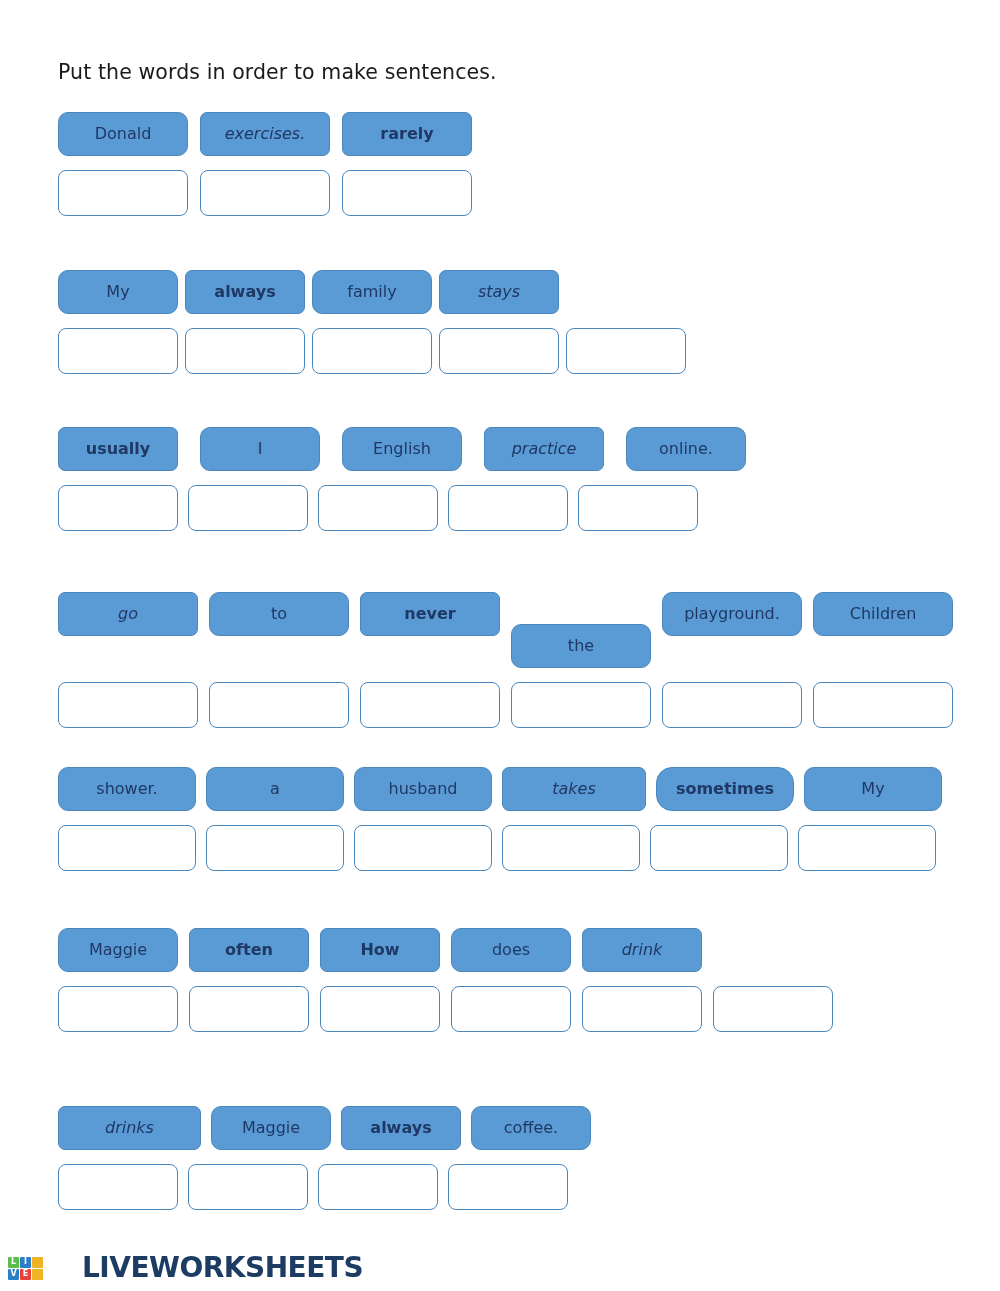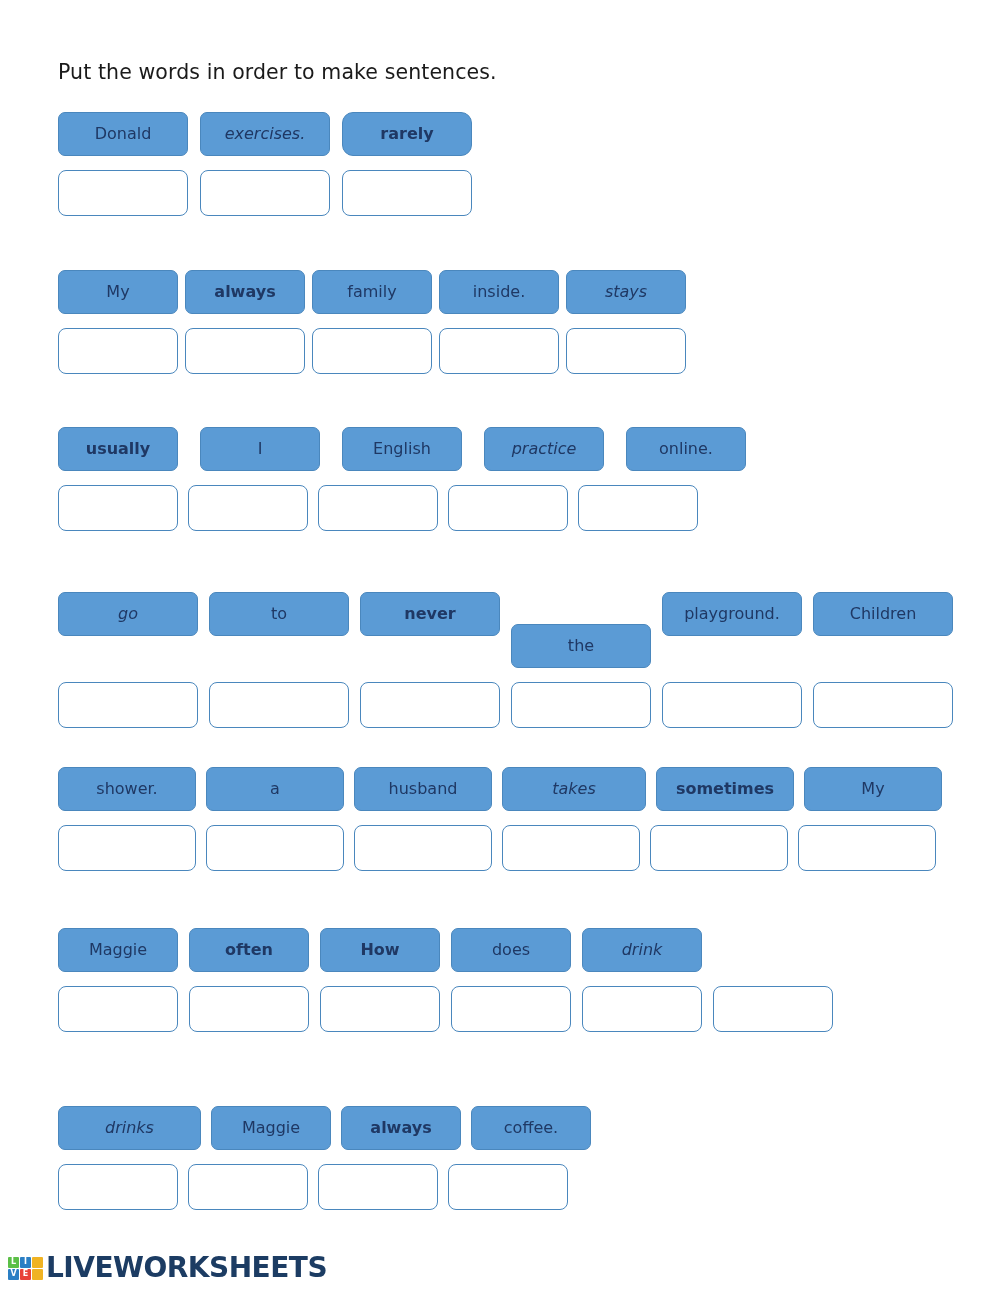--- a/index.html
+++ b/index.html
@@ -62,21 +62,21 @@
     display: flex;
     align-items: center;
     justify-content: center;
     box-sizing: border-box;
     padding: 0 6px;
     white-space: nowrap;
     overflow: hidden;
   }
   .word-tile.bold   { font-weight: bold; }
   .word-tile.italic { font-style: italic; }
-  .word-tile.regular{ font-weight: normal; font-style: normal; }
+  .word-tile.regular{ font-weight: normal; font-style: normal; border-radius: 10px; }
 
   .answer-slot {
     background: #ffffff;
     border: 1.5px solid #4a87bd;
     border-radius: 8px;
     height: 46px;
     box-sizing: border-box;
   }
 
   .footer-logo {
@@ -105,48 +105,48 @@
     line-height: 1;
     border-radius: 1px;
   }
   .logo-word {
     font-family: "DejaVu Sans", sans-serif;
     font-size: 28px;
     font-weight: bold;
     color: #1c3c63;
     letter-spacing: -0.5px;
     line-height: 1;
+    margin-left: 36px;
   }
 </style>
 </head>
 <body>
 
 <div class="page">
 
   <div class="instruction">Put the words in order to make sentences.</div>
 
   <div class="exercise-list">
       <div class="sentence-row" style="top: 112px;">
         <div class="tiles-line" style="gap: 12px;">
           <div class="word-tile regular" style="width: 130px;">Donald</div>
           <div class="word-tile italic" style="width: 130px;">exercises.</div>
-          <div class="word-tile bold" style="width: 130px; border-radius: 11px;">rarely</div>
+          <div class="word-tile bold" style="width: 130px;">rarely</div>
         </div>
         <div class="slots-line" style="gap: 12px; margin-top: 14px;">
           <div class="answer-slot" style="width: 130px;"></div>
           <div class="answer-slot" style="width: 130px;"></div>
           <div class="answer-slot" style="width: 130px;"></div>
         </div>
       </div>
       <div class="sentence-row" style="top: 270px;">
         <div class="tiles-line" style="gap: 7px;">
           <div class="word-tile regular" style="width: 120px;">My</div>
           <div class="word-tile bold" style="width: 120px;">always</div>
           <div class="word-tile regular" style="width: 120px;">family</div>
-          <div class="word-tile regular" style="width: 120px;">inside.</div>
           <div class="word-tile italic" style="width: 120px;">stays</div>
         </div>
         <div class="slots-line" style="gap: 7px; margin-top: 14px;">
           <div class="answer-slot" style="width: 120px;"></div>
           <div class="answer-slot" style="width: 120px;"></div>
           <div class="answer-slot" style="width: 120px;"></div>
           <div class="answer-slot" style="width: 120px;"></div>
           <div class="answer-slot" style="width: 120px;"></div>
         </div>
       </div>
@@ -183,21 +183,21 @@
           <div class="answer-slot" style="width: 140px;"></div>
           <div class="answer-slot" style="width: 140px;"></div>
         </div>
       </div>
       <div class="sentence-row" style="top: 767px;">
         <div class="tiles-line" style="gap: 10px;">
           <div class="word-tile regular" style="width: 138px;">shower.</div>
           <div class="word-tile regular" style="width: 138px;">a</div>
           <div class="word-tile regular" style="width: 138px;">husband</div>
           <div class="word-tile italic" style="width: 144px;">takes</div>
-          <div class="word-tile bold" style="width: 138px;">sometimes</div>
+          <div class="word-tile bold" style="width: 138px; border-radius: 16px;">sometimes</div>
           <div class="word-tile regular" style="width: 138px;">My</div>
         </div>
         <div class="slots-line" style="gap: 10px; margin-top: 14px;">
           <div class="answer-slot" style="width: 138px;"></div>
           <div class="answer-slot" style="width: 138px;"></div>
           <div class="answer-slot" style="width: 138px;"></div>
           <div class="answer-slot" style="width: 138px;"></div>
           <div class="answer-slot" style="width: 138px;"></div>
           <div class="answer-slot" style="width: 138px;"></div>
         </div>

